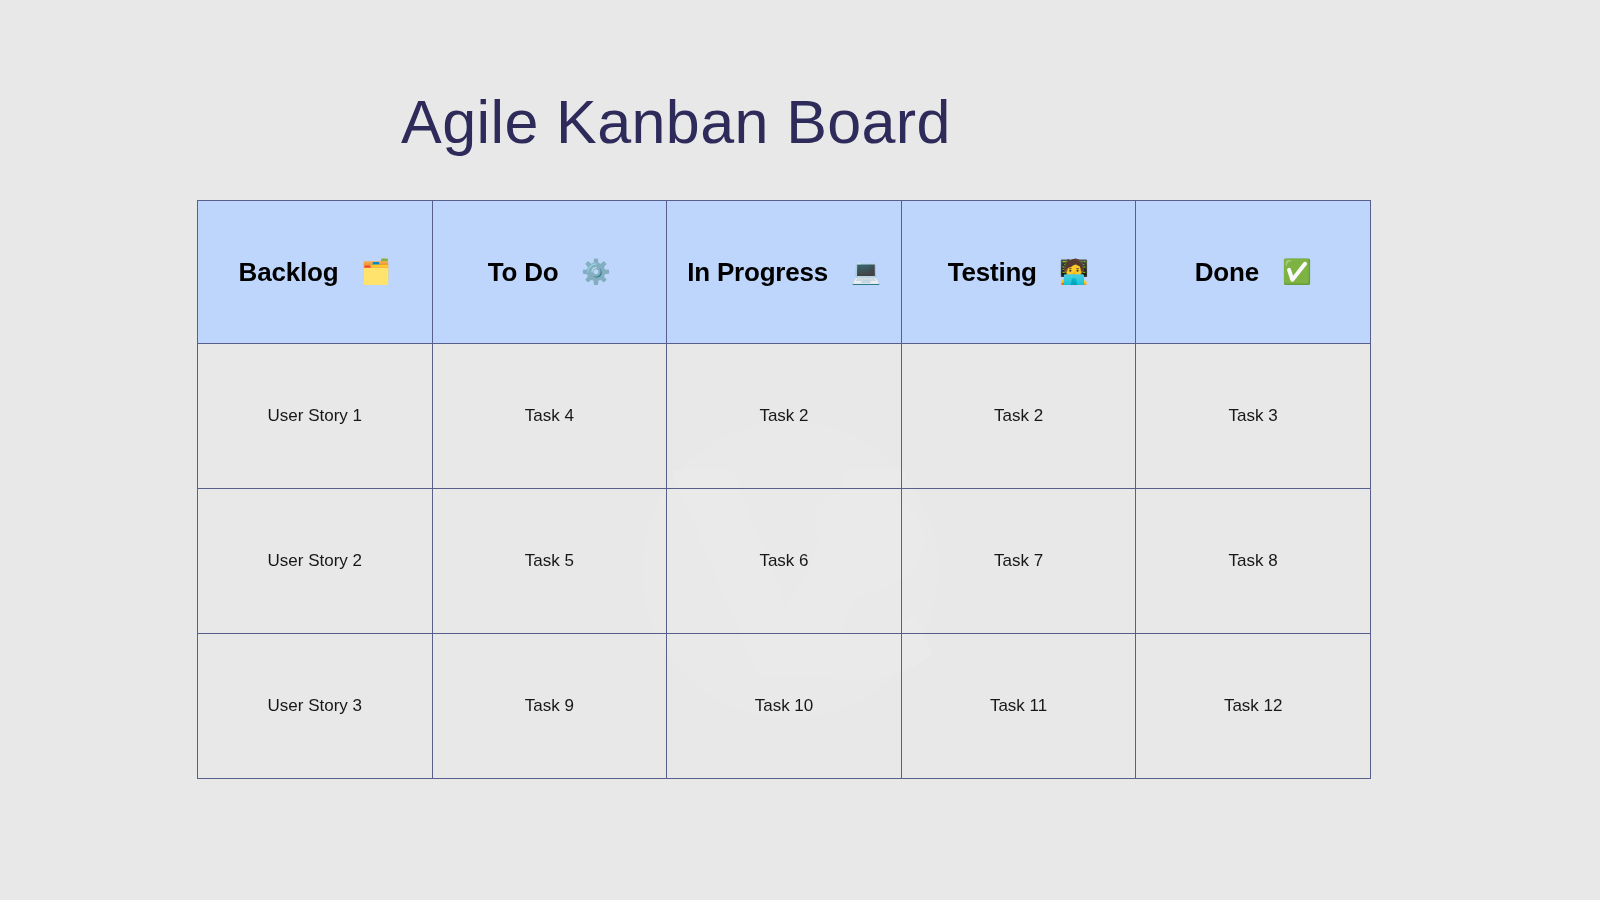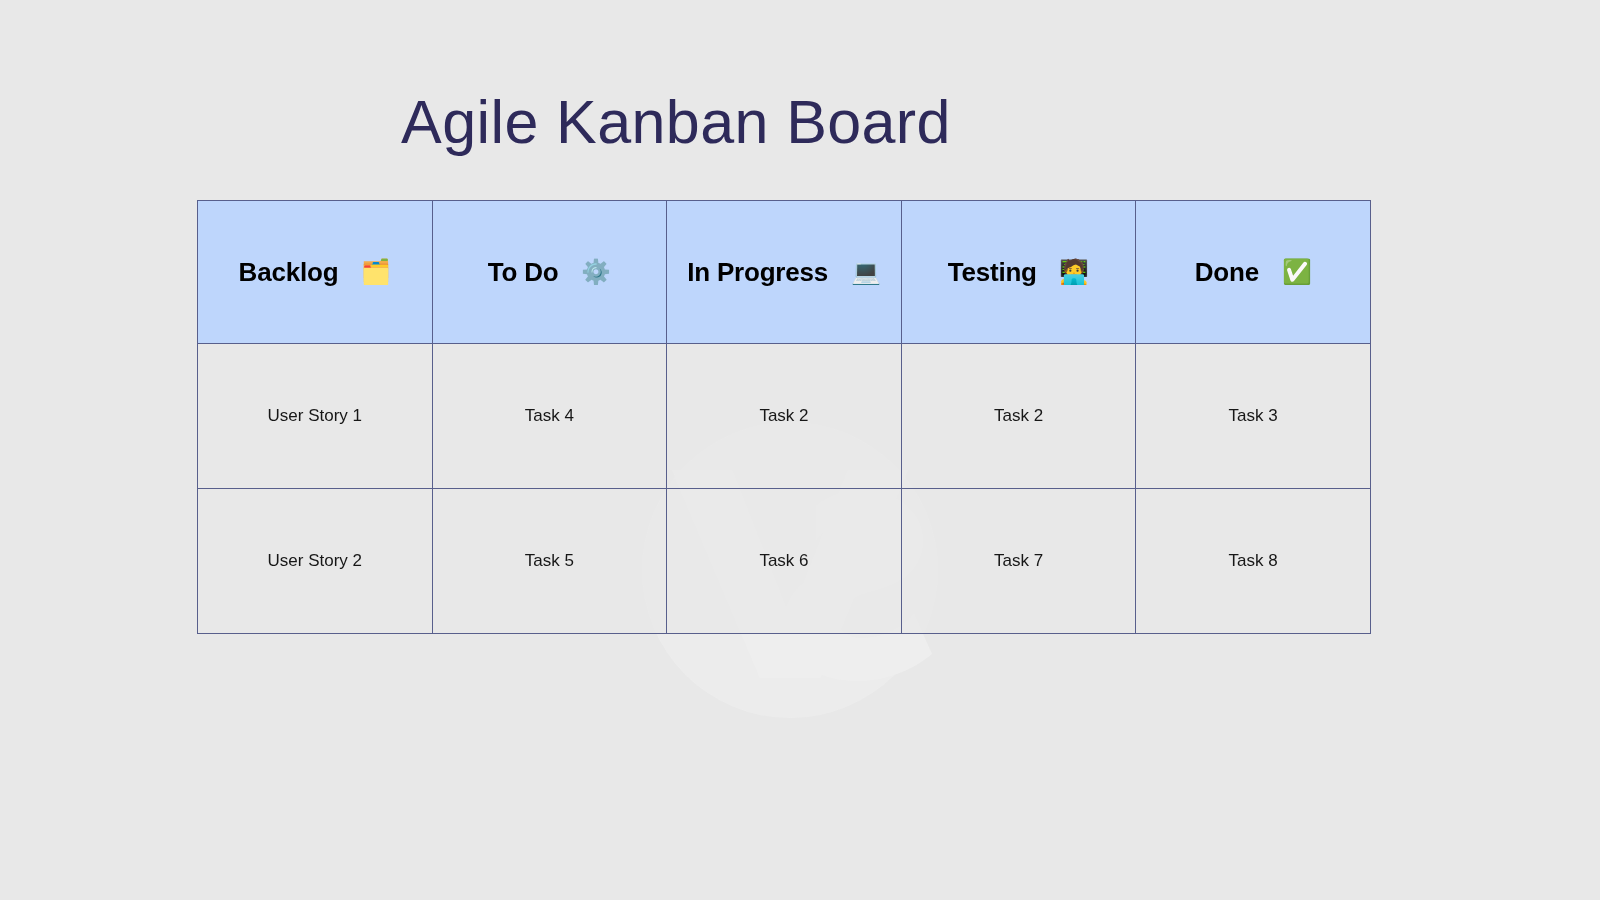--- a/index.html
+++ b/index.html
@@ -163,17 +163,24 @@
           <td><span class="cell-text">Task 2</span></td>
           <td><span class="cell-text">Task 3</span></td>
         </tr>
         <tr>
           <td><span class="cell-text">User Story 2</span></td>
           <td><span class="cell-text">Task 5</span></td>
           <td><span class="cell-text">Task 6</span></td>
           <td><span class="cell-text">Task 7</span></td>
           <td><span class="cell-text">Task 8</span></td>
         </tr>
+        <tr>
+          <td><span class="cell-text">User Story 3</span></td>
+          <td><span class="cell-text">Task 9</span></td>
+          <td><span class="cell-text">Task 10</span></td>
+          <td><span class="cell-text">Task 11</span></td>
+          <td><span class="cell-text">Task 12</span></td>
+        </tr>
       </tbody>
     </table>
   </div>
 
 </div>
 
 </body></html>

